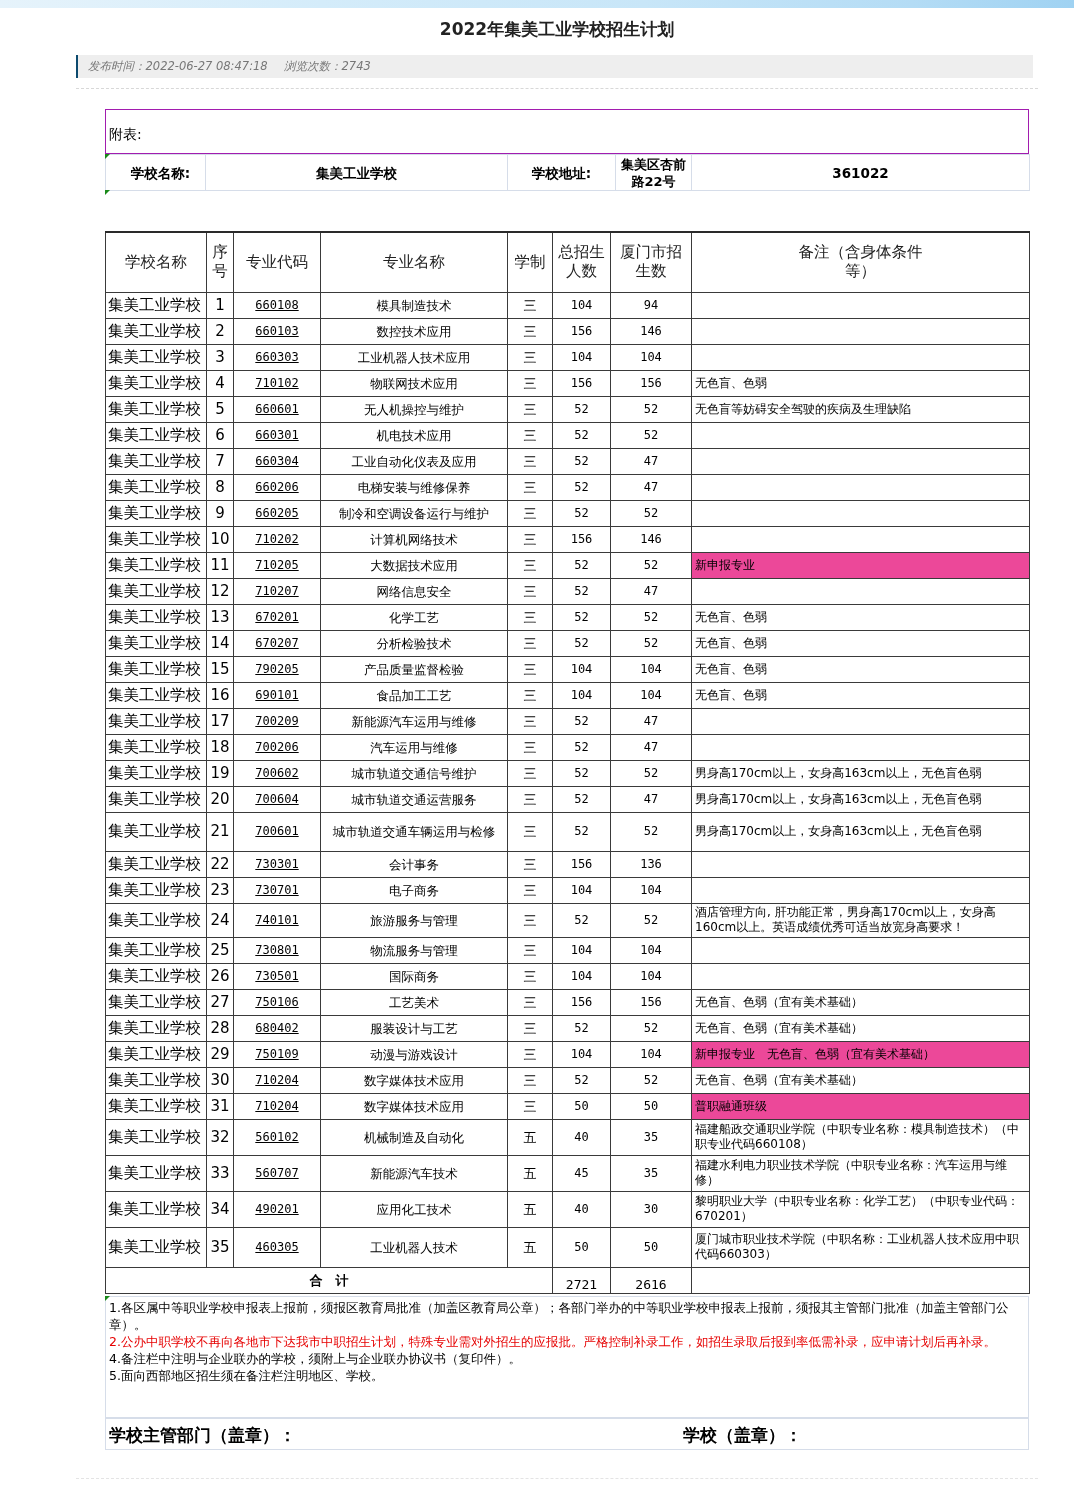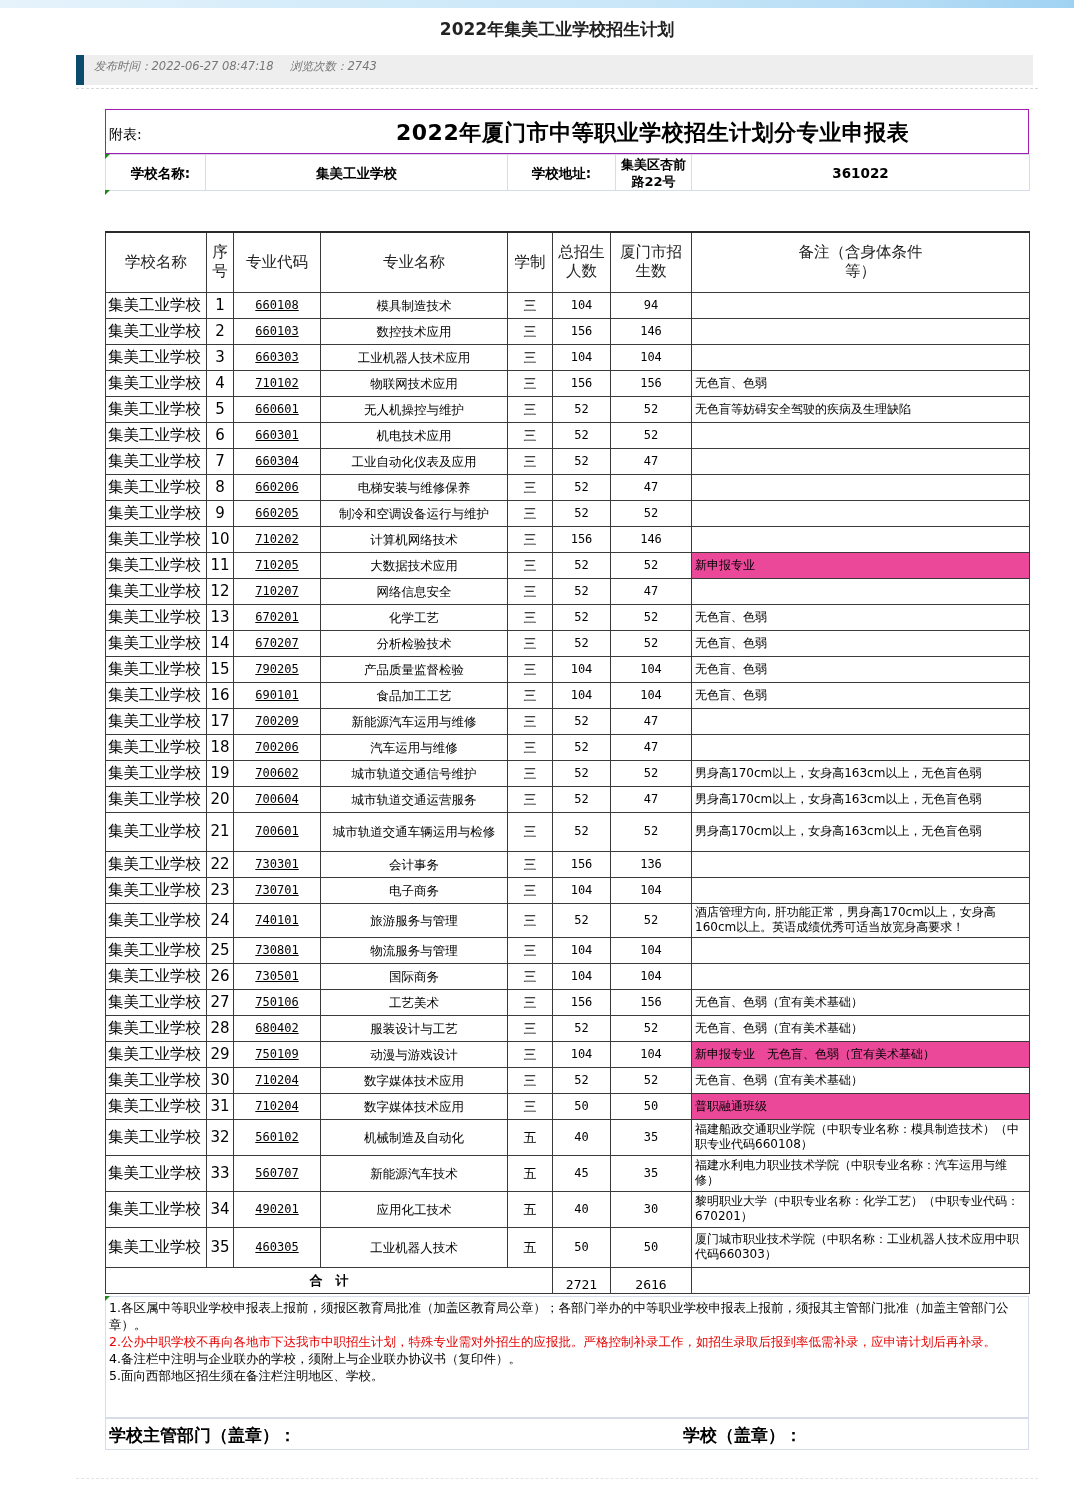--- a/index.html
+++ b/index.html
@@ -5,22 +5,22 @@
   * { box-sizing: border-box; margin: 0; padding: 0; }
   html, body { width: 1074px; height: 1491px; background: #ffffff; overflow: hidden; }
   body { font-family: "DejaVu Sans", "Liberation Sans", sans-serif; color: #000; position: relative; }
 
   .top-banner { position: absolute; left: 0; top: 0; width: 1074px; height: 8px;
     background: linear-gradient(90deg, #e6f3fb 0%, #d4ecfa 30%, #c8e6f8 60%, #b4dcf5 85%, #9fd2f2 100%); }
 
   .article-title { position: absolute; left: 0; top: 18px; width: 1114px; text-align: center;
     font-size: 17px; font-weight: bold; color: #222; letter-spacing: 0; }
 
-  .meta-bar { position: absolute; left: 76px; top: 55px; width: 957px; height: 30px;
-    background: #eeeeee; border-left: 8px solid #0c4a6e; }
+  .meta-bar { position: absolute; left: 76px; top: 55px; width: 957px; height: 23px;
+    background: #eeeeee; border-left: 2px solid #0c4a6e; }
   .meta-bar span { position: absolute; top: 4px; font-size: 11.5px; font-style: italic; color: #777; }
   .meta-time { left: 10px; }
   .meta-views { left: 206px; }
 
   .dotted-sep { position: absolute; left: 76px; top: 88px; width: 962px; height: 0; border-top: 1px dashed #d8d8d8; }
   .bottom-sep { position: absolute; left: 76px; top: 1478px; width: 962px; height: 0; border-top: 1px dashed #e4e4e4; }
 
   .sheet { position: absolute; left: 105px; top: 109px; width: 924px; }
 
   .caption-row { position: absolute; left: 0; top: 0; width: 924px; height: 45px;
@@ -74,21 +74,20 @@
   <span class="meta-time">发布时间：2022-06-27 08:47:18</span>
   <span class="meta-views">浏览次数：2743</span>
 </div>
 
 <div class="dotted-sep"></div>
 
 <div class="sheet">
 
   <div class="caption-row">
     <span class="caption-label">附表:</span>
-    <span class="caption-title">2022年厦门市中等职业学校招生计划分专业申报表</span>
   </div>
 
   <table class="info">
     <colgroup>
       <col style="width:100px">
         <col style="width:302px">
         <col style="width:108px">
         <col style="width:76px">
         <col style="width:338px">
     </colgroup>

